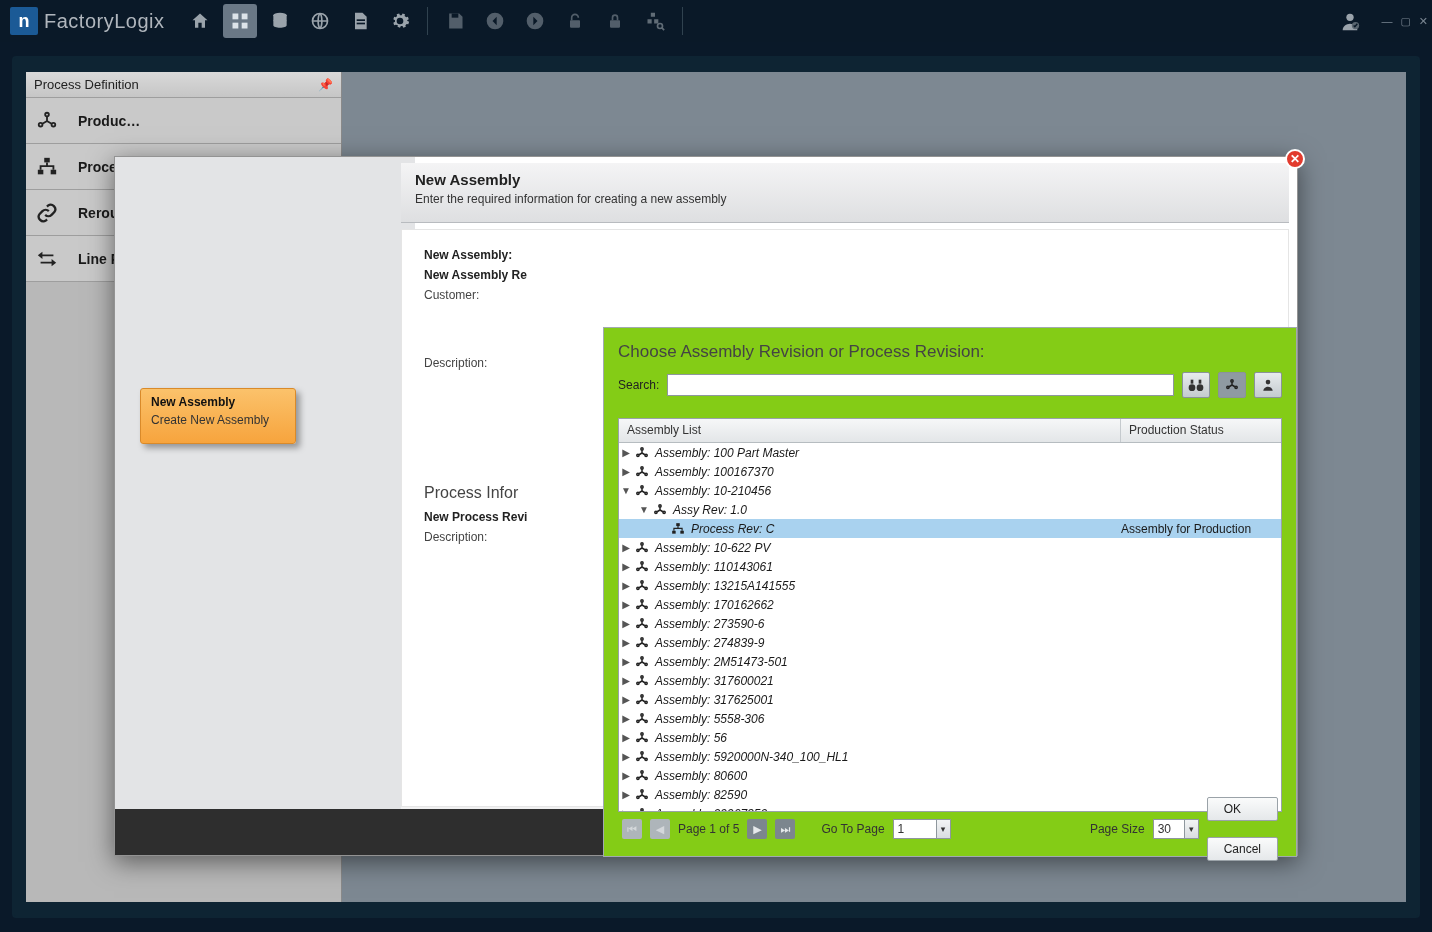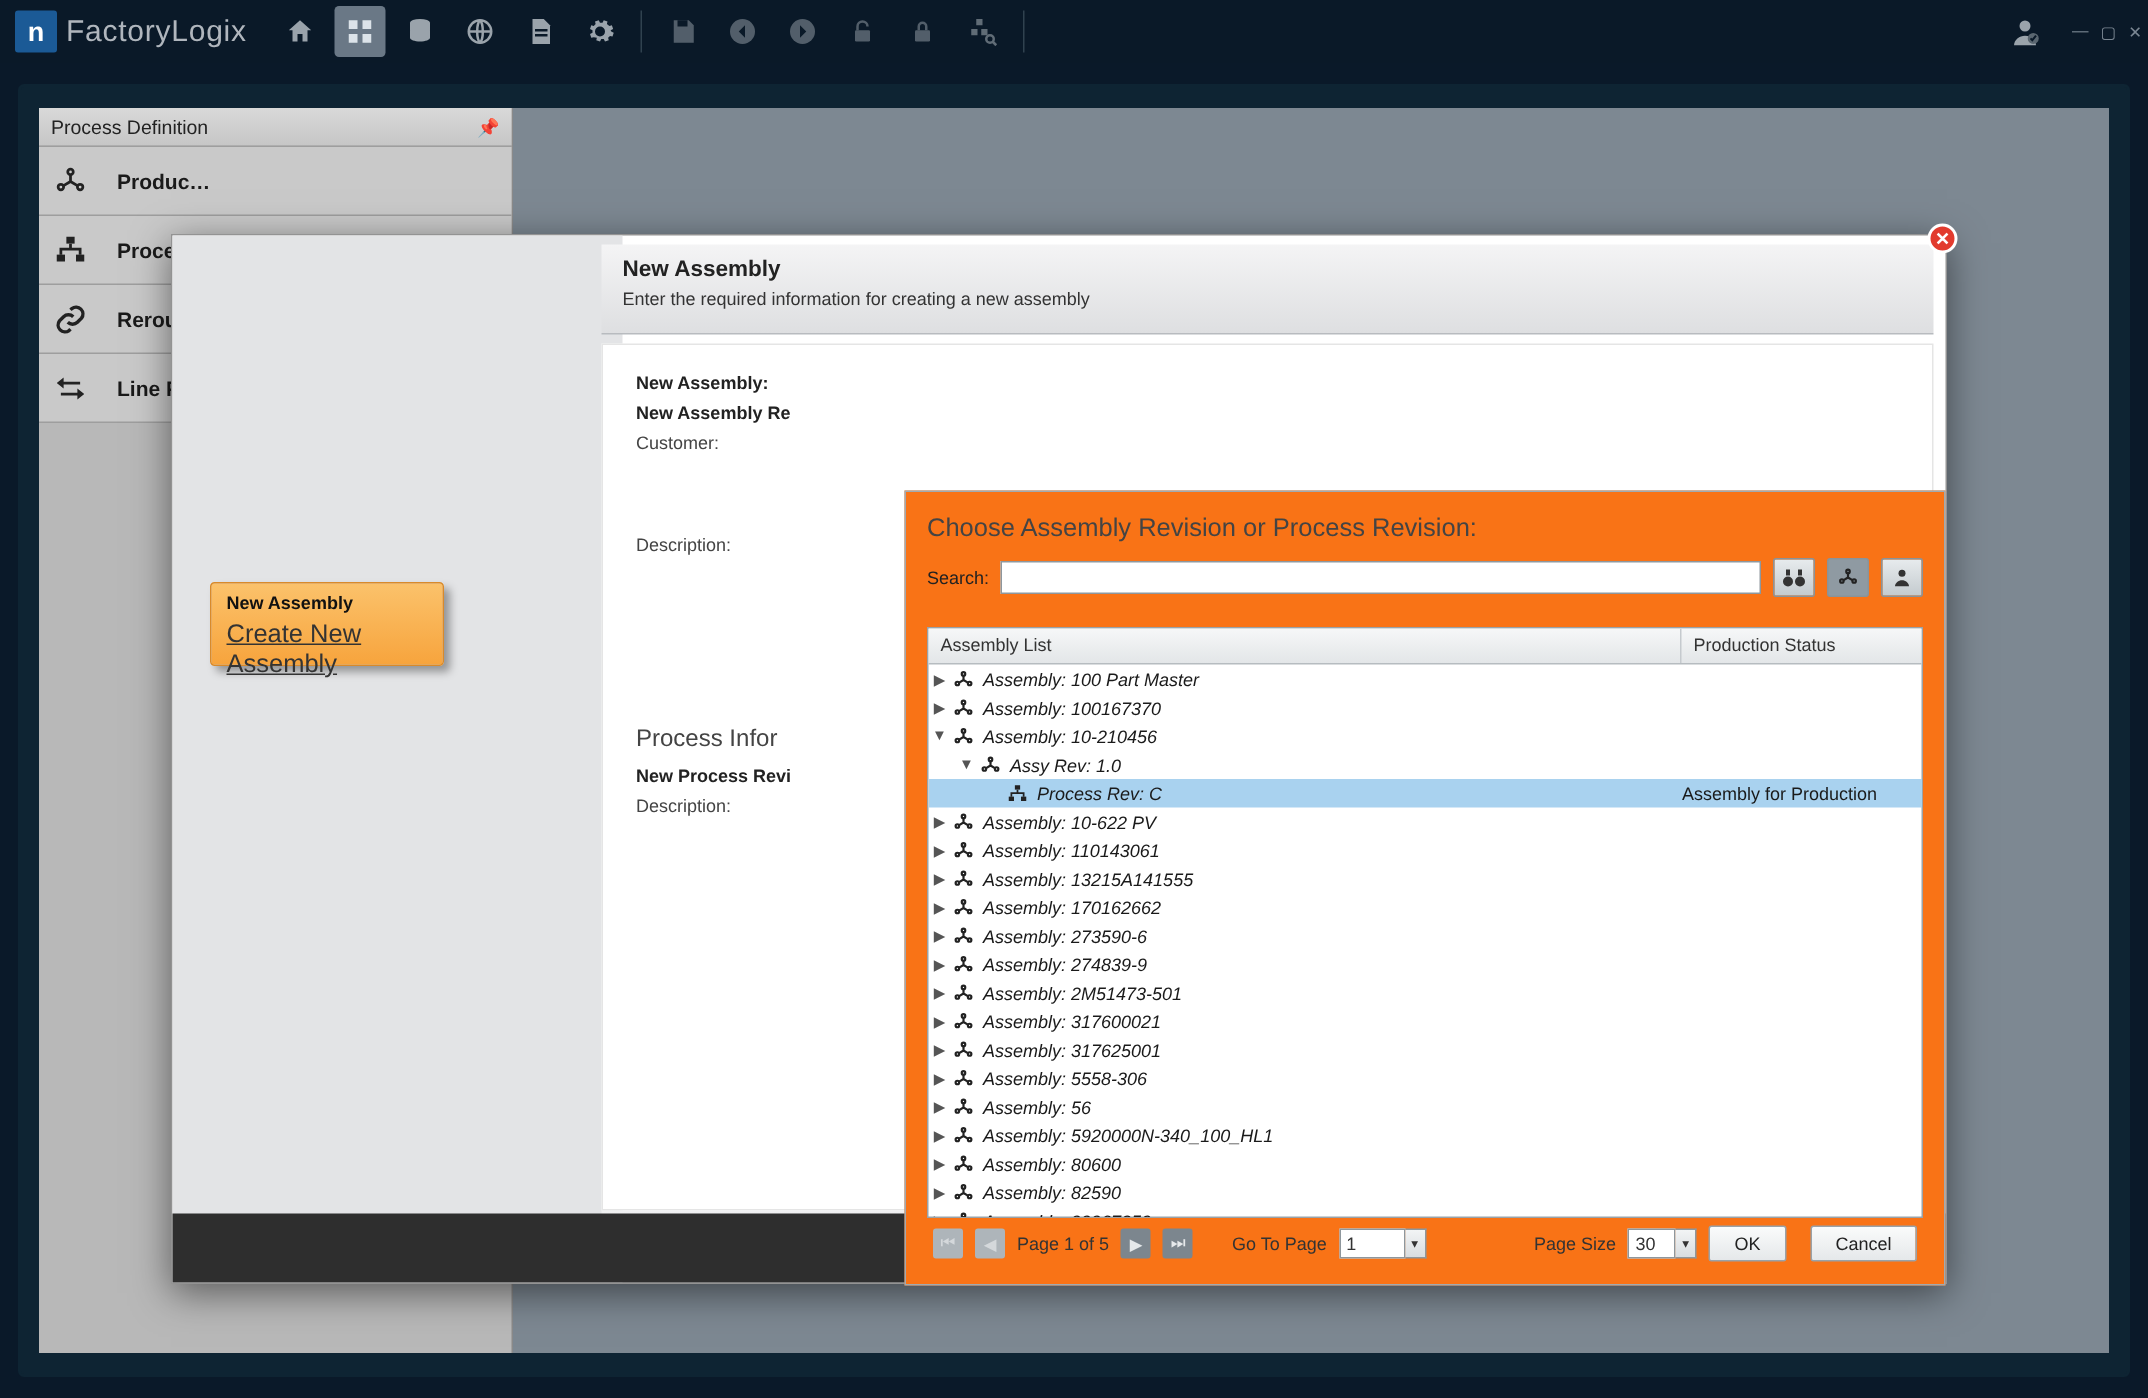--- a/index.html
+++ b/index.html
@@ -58,24 +58,24 @@
 
 .wizard-nav { position: absolute; left: 286px; right: 8px; bottom: 4px; height: 44px; background: linear-gradient(#f0f0f1,#dcdcdd); display: flex; align-items: center; gap: 10px; padding: 0 8px; }
 .wz-btn { height: 34px; padding: 0 14px; display: flex; align-items: center; gap: 8px; background: linear-gradient(#fdfdfd,#e6e6e6); border: 1px solid #b9b9b9; border-radius: 3px; color: #777; font-size: 13px; font-weight: 600; }
 .wz-btn.enabled { color: #222; }
 .wz-icon-circle { width: 22px; height: 22px; border-radius: 50%; border: 2px solid #9cc89c; display: flex; align-items: center; justify-content: center; color: #9cc89c; font-size: 14px; }
 .wz-check { color: #2ba22b; font-size: 19px; font-weight: bold; }
 
 
 .tooltip { position: absolute; top: 330px; left: 126px; width: 156px; height: 56px; background: linear-gradient(#fbc26b,#f7a43d); border: 1px solid #d98a2a; border-radius: 3px; box-shadow: 4px 4px 6px rgba(0,0,0,0.35); padding: 6px 10px; z-index: 30; }
 .tooltip .tt-title { font-weight: 700; font-size: 12px; color: #111; }
-.tooltip .tt-sub { font-size: 17px; color: #333; margin-top: 4px; text-decoration: underline; }
-
-
-.chooser { position: absolute; top: 170px; left: 488px; width: 694px; height: 530px; background: #f97316; border: 1px solid #a1aab0; padding: 14px 14px 10px 14px; z-index: 10; display:flex; flex-direction:column; }
+.tooltip .tt-sub { font-size: 12px; color: #333; margin-top: 4px; }
+
+
+.chooser { position: absolute; top: 170px; left: 488px; width: 694px; height: 530px; background: #84cc16; border: 1px solid #a1aab0; padding: 14px 14px 10px 14px; z-index: 10; display:flex; flex-direction:column; }
 .chooser h4 { color: #444; font-size: 17px; font-weight: 400; margin-bottom: 10px; }
 .ch-search-row { display:flex; align-items:center; gap:8px; margin-bottom:8px; }
 .ch-search-row label { font-size: 12px; color: #222; }
 .ch-search-row input { flex: 1; height: 22px; border: 1px solid #8e979d; padding: 2px 6px; font-size: 12px; background: #fff; }
 .ch-icon-btn { width: 28px; height: 26px; border: 1px solid #8a9399; background: linear-gradient(#e7ebed,#c4cbcf); display:flex; align-items:center; justify-content:center; font-size:14px; color:#333; border-radius:2px; }
 .ch-icon-btn.toggled { background: #8f9aa2; }
 
 .grid { flex: 1; background: #fff; border: 1px solid #99a2a8; display:flex; flex-direction:column; overflow: hidden; margin-top: 12px; }
 .grid-head { height: 24px; background: linear-gradient(#f6f7f8,#e3e6e8); border-bottom: 1px solid #b6bcc0; display:flex; font-size:12px; color:#333; }
 .gh-col1 { flex: 1; padding: 4px 8px; border-right: 1px solid #c5cace; }
@@ -92,21 +92,21 @@
 .node.sel { background: #a9d2ef; }
 .node .status { margin-left: auto; width: 160px; padding-right: 8px; }
 .indent-1 { width: 18px; }
 .indent-2 { width: 36px; }
 
 .pager { height: 34px; display:flex; align-items:center; gap:8px; font-size:12px; color:#333; padding: 0 4px; }
 .pg-btn { width: 20px; height: 20px; background: #7c868e; color: #e6e9eb; display:flex; align-items:center; justify-content:center; border-radius:2px; font-size:11px; }
 .pg-btn.dis { background: #aeb5ba; color: #d4d8db; }
 .pg-input { width: 44px; height: 20px; border: 1px solid #8e979d; background:#fff; font-size:12px; padding:0 4px; display:flex; align-items:center; }
 .pg-dd { width: 14px; height: 20px; border: 1px solid #8e979d; border-left:none; background: linear-gradient(#f2f4f5,#d9dde0); display:flex; align-items:center; justify-content:center; font-size:9px; }
-.ok-row { margin-left:auto; display:flex; gap:16px; }
+.ok-row { margin-left:auto; display:flex; gap:16px;flex-direction:column; }
 .ok-btn { height: 24px; padding: 0 16px; background: linear-gradient(#fafbfb,#e5e8ea); border:1px solid #9aa2a8; border-radius:2px; font-size:12px; color:#222; display:flex; align-items:center; }
 
 svg { display:block; }
 </style>
 </head>
 <body>
 
 <div class="appbar">
   <div class="app-logo">n</div>
   <div class="app-title">FactoryLogix</div>

